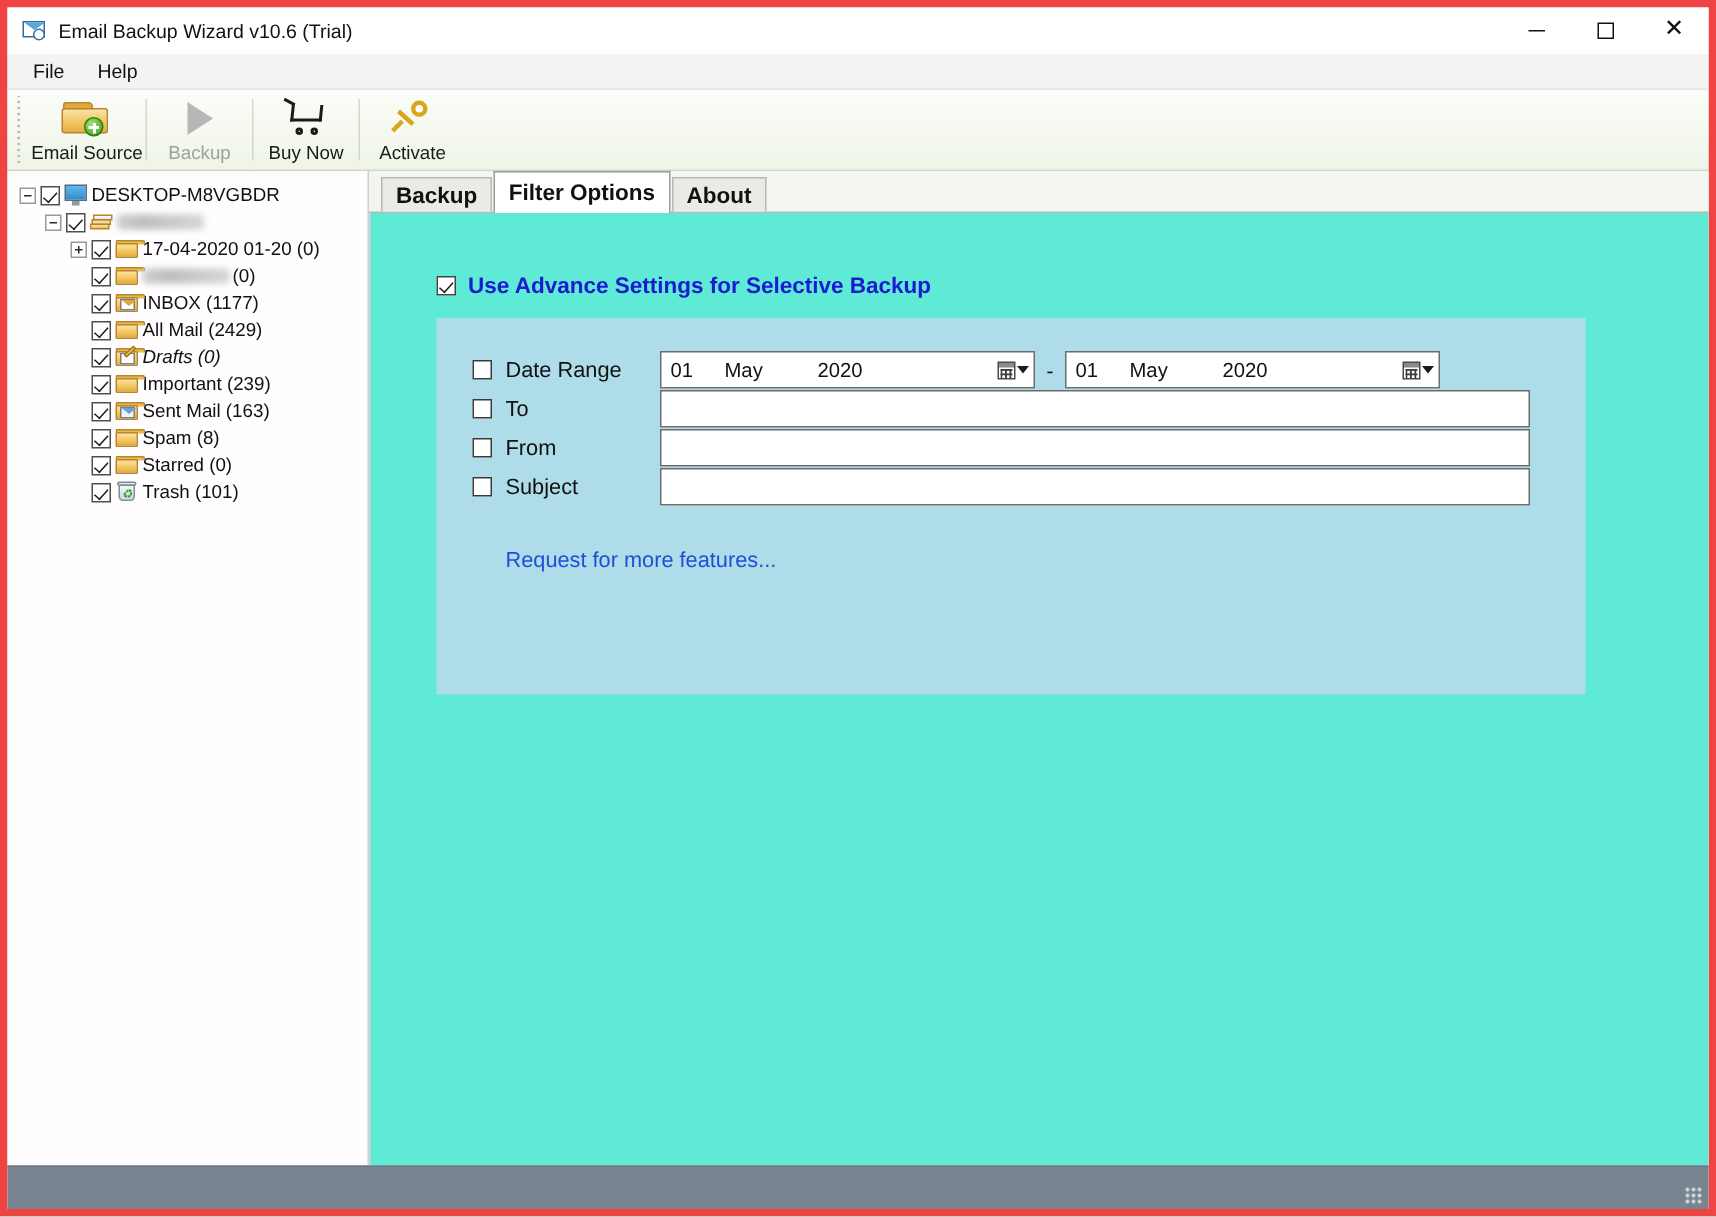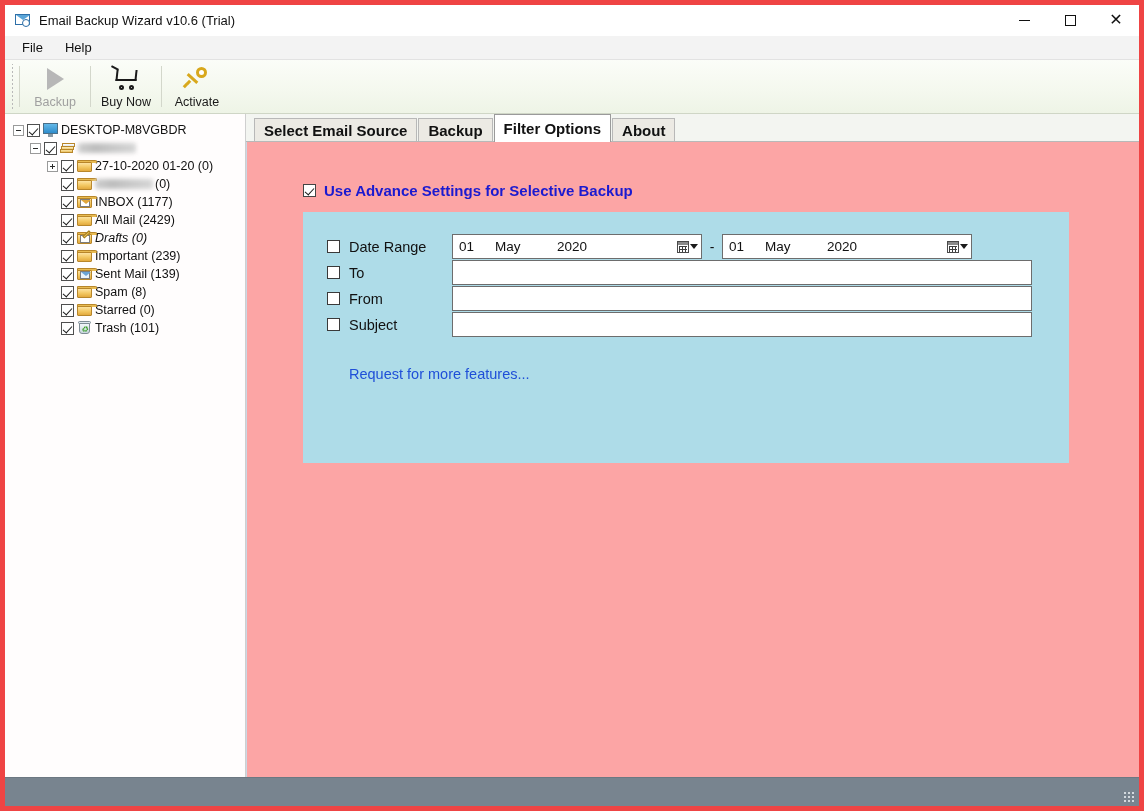--- a/index.html
+++ b/index.html
@@ -324,23 +324,23 @@
   }
   .tab.active {
     height: 28px;
     background: #ffffff;
     border-color: #9a9a9a;
     position: relative; z-index: 2;
     margin-bottom: -1px;
   }
   .panel-area {
     flex: 1 1 auto;
-    background: #fca5a5;
+    background: #5eead4;
     border-left: 1px solid #cdd8e4;
-    padding: 40px 0 0 56px;
+    padding: 40px 0 0 44px;
     min-height: 0;
   }
 
   .adv-row { display: flex; align-items: center; margin-bottom: 13px; }
   .adv-cbx {
     width: 13px; height: 13px; flex: 0 0 13px;
     border: 1px solid #444; background: #fff;
     position: relative; margin-right: 8px;
   }
   .adv-cbx.checked:after {
@@ -462,20 +462,30 @@
   </div>
 
   <div class="menubar">
     <div class="menu-item">File</div>
     <div class="menu-item">Help</div>
   </div>
 
   <div class="toolbar">
     <div class="tb-grip"></div>
 
+    <div class="tb-btn wide">
+      <div class="tb-ico">
+        <div class="ico-folderplus">
+            <span class="tab"></span>
+            <span class="body"></span>
+            <span class="plus"></span>
+          </div>
+      </div>
+      <div class="tb-label">Email Source</div>
+    </div>
 
     <div class="tb-sep"></div>
 
     <div class="tb-btn disabled">
       <div class="tb-ico">
           <div class="ico-play"></div>
         </div>
       <div class="tb-label">Backup</div>
     </div>
 
@@ -533,21 +543,21 @@
         <span class="tlabel redacted"></span>
       </div>
 
       <div class="tnode tchild" style="margin-left:36px;">
         <span class="expander plus"></span>
         <span class="cbx checked"></span>
         <span class="ti ti-folder">
             <i class="tab"></i>
             <i class="body"></i>
           </span>
-        <span class="tlabel">27-10-2020 01-20 (0)</span>
+        <span class="tlabel">17-04-2020 01-20 (0)</span>
       </div>
 
       <div class="tnode tchild" style="margin-left:36px;">
         <span class="expander none"></span>
         <span class="cbx checked"></span>
         <span class="ti ti-folder">
             <i class="tab"></i>
             <i class="body"></i>
           </span>
         <span class="tlabel redacted"></span>
@@ -598,21 +608,21 @@
       </div>
 
       <div class="tnode tchild" style="margin-left:36px;">
         <span class="expander none"></span>
         <span class="cbx checked"></span>
         <span class="ti ti-folder">
             <i class="tab"></i>
             <i class="body"></i>
             <i class="ov sent"></i>
           </span>
-        <span class="tlabel">Sent Mail (139)</span>
+        <span class="tlabel">Sent Mail (163)</span>
       </div>
 
       <div class="tnode tchild" style="margin-left:36px;">
         <span class="expander none"></span>
         <span class="cbx checked"></span>
         <span class="ti ti-folder">
             <i class="tab"></i>
             <i class="body"></i>
           </span>
         <span class="tlabel">Spam (8)</span>
@@ -637,21 +647,20 @@
             <i class="rec">♻</i>
           </span>
         <span class="tlabel">Trash (101)</span>
       </div>
 
     </div>
 
     <div class="content">
 
       <div class="tabstrip">
-        <div class="tab">Select Email Source</div>
         <div class="tab">Backup</div>
         <div class="tab active">Filter Options</div>
         <div class="tab">About</div>
       </div>
 
       <div class="panel-area">
 
         <div class="adv-row">
           <span class="adv-cbx checked"></span>
           <span class="adv-label">Use Advance Settings for Selective Backup</span>

